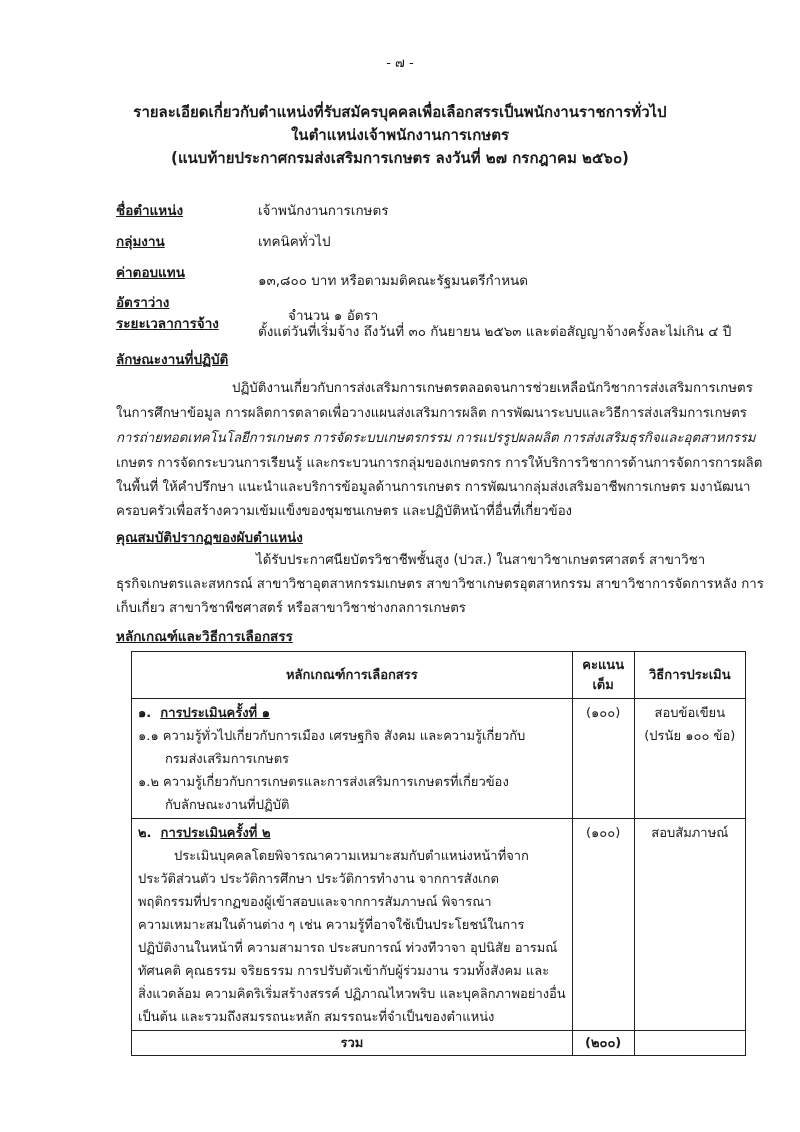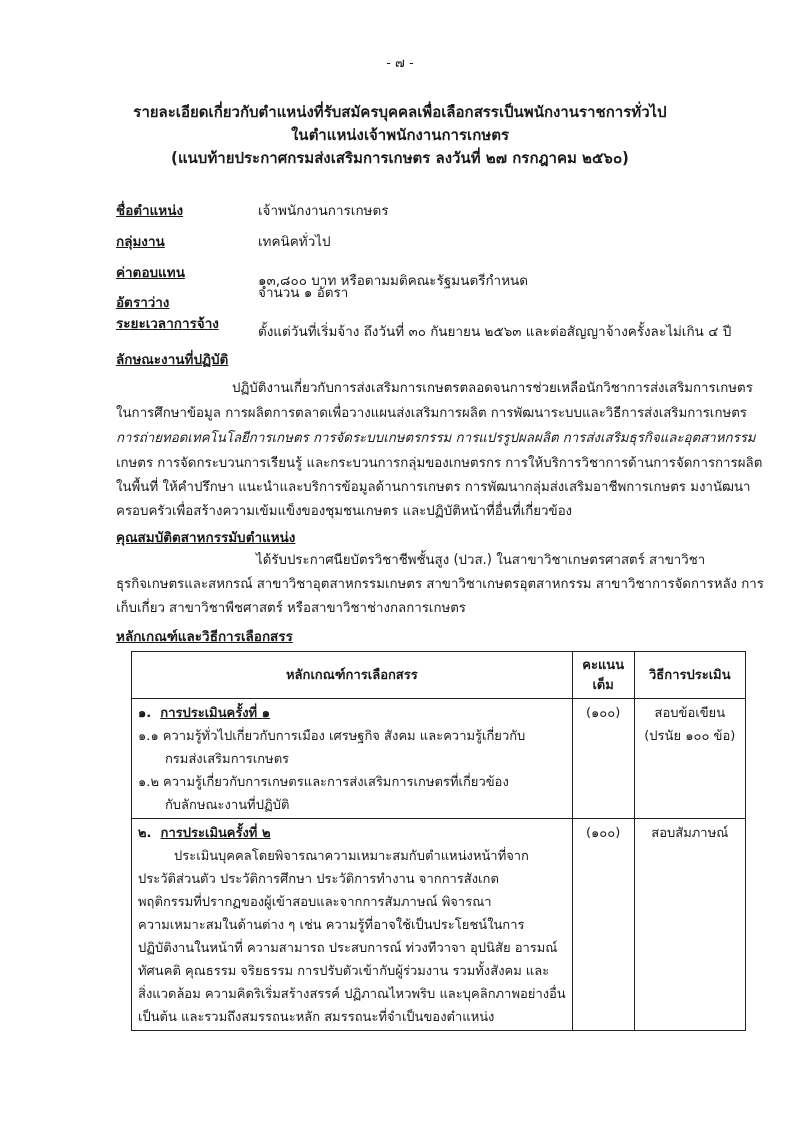--- a/index.html
+++ b/index.html
@@ -37,38 +37,38 @@
   <div class="abs label" style="top:199px;">ชื่อตำแหน่ง</div>
   <div class="abs value" style="top:199px;">เจ้าพนักงานการเกษตร</div>
 
   <div class="abs label" style="top:230px;">กลุ่มงาน</div>
   <div class="abs value" style="top:230px;">เทคนิคทั่วไป</div>
 
   <div class="abs label" style="top:261px;">ค่าตอบแทน</div>
   <div class="abs value" style="top:261px;margin-top:8px;">๑๓,๘๐๐ บาท หรือตามมติคณะรัฐมนตรีกำหนด</div>
 
   <div class="abs label" style="top:291px;">อัตราว่าง</div>
-  <div class="abs value" style="top:281px;">จำนวน ๑ อัตรา</div>
+  <div class="abs value" style="top:304px;margin-left:30px;">จำนวน ๑ อัตรา</div>
 
   <div class="abs label" style="top:312px;">ระยะเวลาการจ้าง</div>
   <div class="abs value" style="top:320px;">ตั้งแต่วันที่เริ่มจ้าง ถึงวันที่ ๓๐ กันยายน ๒๕๖๓ และต่อสัญญาจ้างครั้งละไม่เกิน ๔ ปี</div>
 </div>
 
 <div>
   <div class="abs label" style="top:348px;">ลักษณะงานที่ปฏิบัติ</div>
   <div class="abs para-line" style="top:377px; left:232px;">ปฏิบัติงานเกี่ยวกับการส่งเสริมการเกษตรตลอดจนการช่วยเหลือนักวิชาการส่งเสริมการเกษตร</div>
   <div class="abs para-line" style="top:402px;">ในการศึกษาข้อมูล การผลิตการตลาดเพื่อวางแผนส่งเสริมการผลิต การพัฒนาระบบและวิธีการส่งเสริมการเกษตร</div>
   <div class="abs para-line" style="top:427px;font-style:italic;">การถ่ายทอดเทคโนโลยีการเกษตร การจัดระบบเกษตรกรรม การแปรรูปผลผลิต การส่งเสริมธุรกิจและอุตสาหกรรม</div>
   <div class="abs para-line" style="top:452px;">เกษตร การจัดกระบวนการเรียนรู้ และกระบวนการกลุ่มของเกษตรกร การให้บริการวิชาการด้านการจัดการการผลิต</div>
   <div class="abs para-line" style="top:476px;">ในพื้นที่ ให้คำปรึกษา แนะนำและบริการข้อมูลด้านการเกษตร การพัฒนากลุ่มส่งเสริมอาชีพการเกษตร มงานัฒนา</div>
   <div class="abs para-line" style="top:500px;">ครอบครัวเพื่อสร้างความเข้มแข็งของชุมชนเกษตร และปฏิบัติหน้าที่อื่นที่เกี่ยวข้อง</div>
 </div>
 
 <div>
-  <div class="abs label" style="top:526px;">คุณสมบัติตสาหกรรมับตำแหน่ง</div>
+  <div class="abs label" style="top:526px;">คุณสมบัติปรากฏของผับตำแหน่ง</div>
   <div class="abs para-line" style="top:549px; left:256px;text-align:center;">ได้รับประกาศนียบัตรวิชาชีพชั้นสูง (ปวส.) ในสาขาวิชาเกษตรศาสตร์ สาขาวิชา</div>
   <div class="abs para-line" style="top:573px;">ธุรกิจเกษตรและสหกรณ์ สาขาวิชาอุตสาหกรรมเกษตร สาขาวิชาเกษตรอุตสาหกรรม สาขาวิชาการจัดการหลัง การ</div>
   <div class="abs para-line" style="top:597px;">เก็บเกี่ยว สาขาวิชาพืชศาสตร์ หรือสาขาวิชาช่างกลการเกษตร</div>
 </div>
 
 <div class="abs label" style="top:625px;">หลักเกณฑ์และวิธีการเลือกสรร</div>
 
 <table class="criteria">
   <tbody>
       <tr>
@@ -114,14 +114,19 @@
       <div class="line">เป็นต้น และรวมถึงสมรรถนะหลัก สมรรถนะที่จำเป็นของตำแหน่ง</div>
     </td>
     <td class="c2" style="padding-top:2px;">
       <div class="line">(๑๐๐)</div>
     </td>
     <td class="c3" style="padding-top:2px;">
       <div class="line">สอบสัมภาษณ์</div>
     </td>
   </tr>
 
+  <tr class="total">
+    <td class="c1">รวม</td>
+    <td class="c2">(๒๐๐)</td>
+    <td class="c3"></td>
+  </tr>
 </tbody>
   </table>
 
 </body></html>

